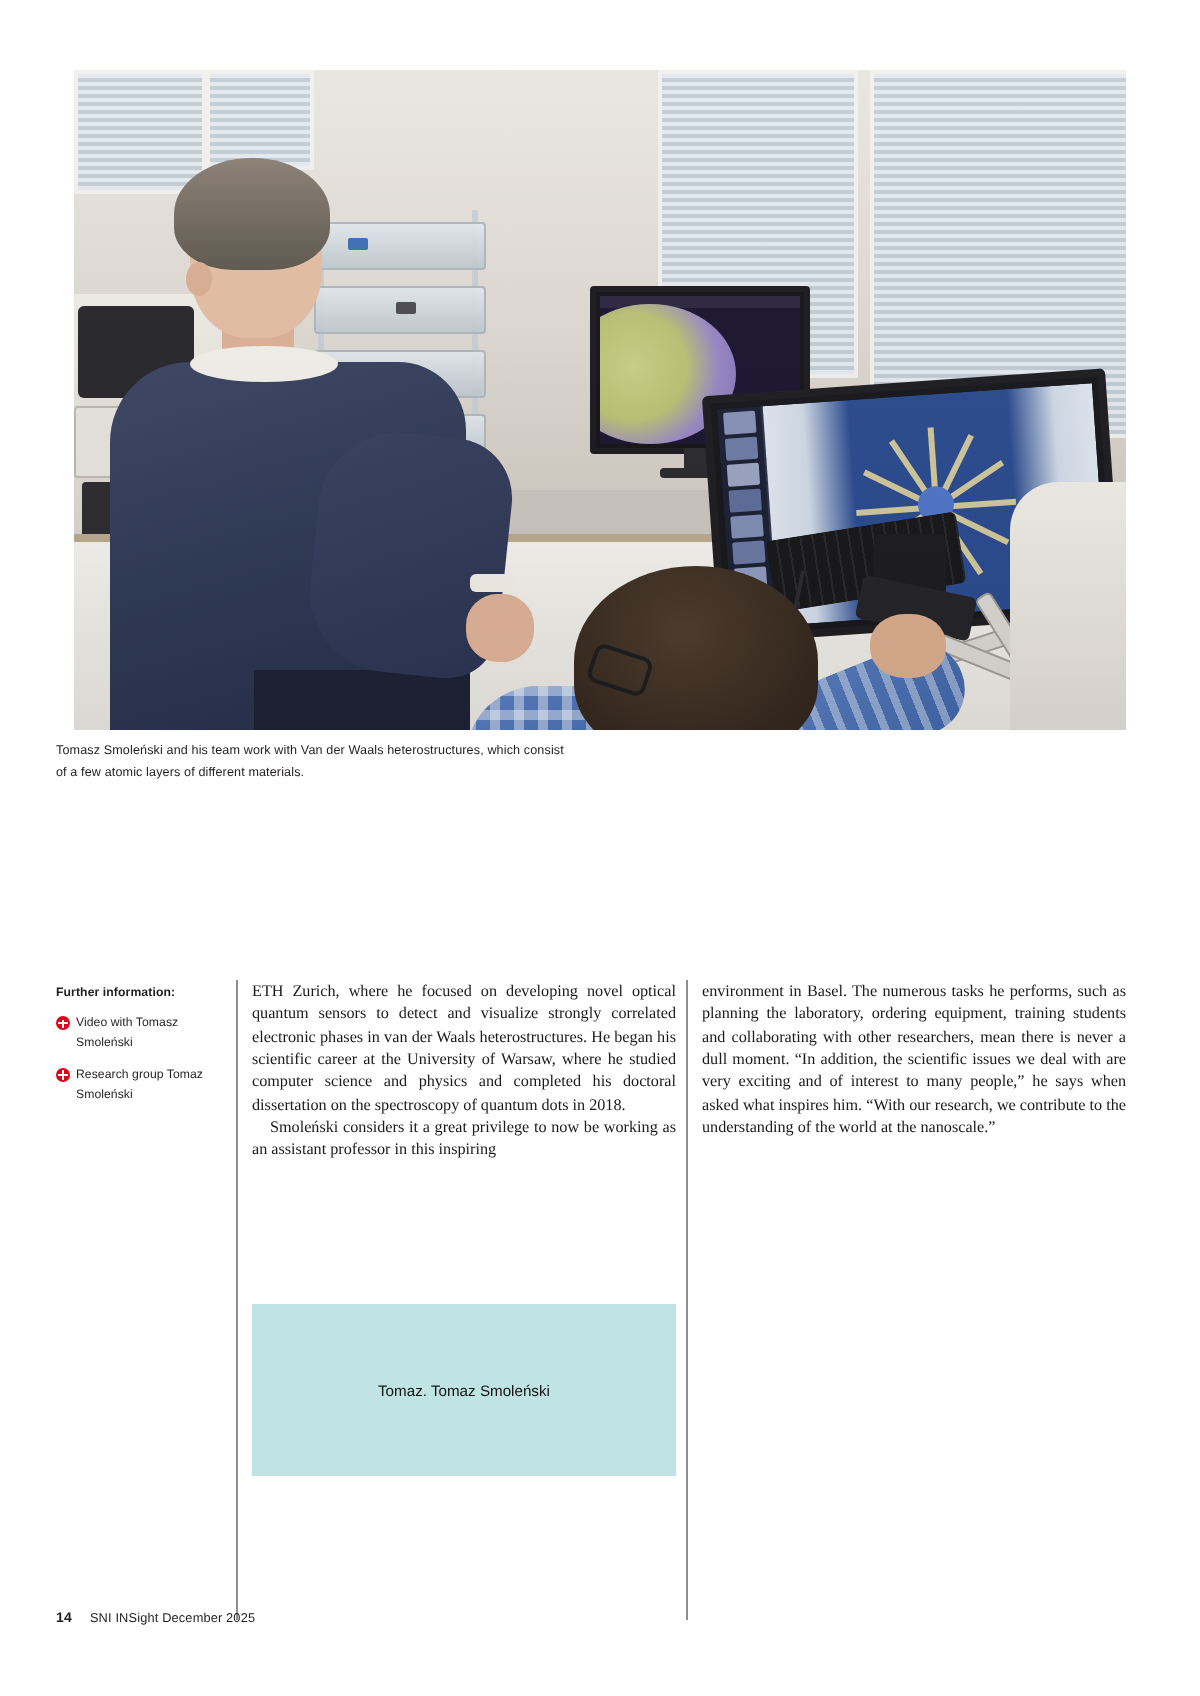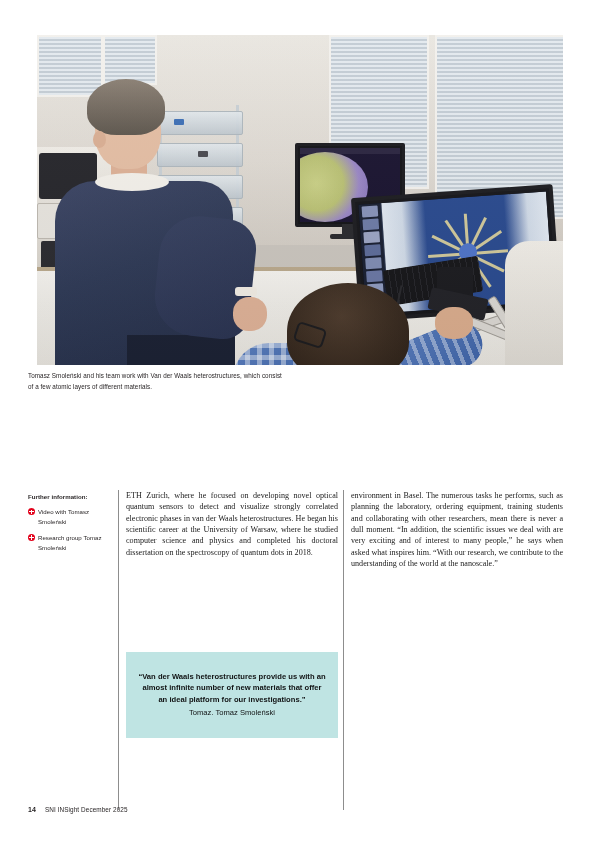--- a/index.html
+++ b/index.html
@@ -345,31 +345,31 @@
 
       <div class="sb-item">
         <span class="plus-icon"></span>
         <span>Research group Tomaz Smoleński</span>
       </div>
     </div>
 
     <div class="col-mid">
       <div class="body-text">
         <p>ETH Zurich, where he focused on developing novel optical quantum sensors to detect and visualize strongly correlated electronic phases in van der Waals heterostructures. He began his scientific career at the University of Warsaw, where he studied computer science and physics and completed his doctoral dissertation on the spectroscopy of quantum dots in 2018.</p>
+        <p class="indent">Smoleński considers it a great privilege to now be working as an assistant professor in this inspiring</p>
       </div>
     </div>
 
     <div class="col-right">
       <div class="body-text">
         <p>environment in Basel. The numerous tasks he performs, such as planning the laboratory, ordering equipment, training students and collaborating with other researchers, mean there is never a dull moment. “In addition, the scientific issues we deal with are very exciting and of interest to many people,” he says when asked what inspires him. “With our research, we contribute to the understanding of the world at the nanoscale.”</p>
       </div>
     </div>
 
     <div class="quote">
-      <div class="quote-text">“Van der Waals heterostructures provide us with an almost infinite number of new materials that offer an ideal platform for our investigations.”</div>
       <div class="quote-attr">Tomaz. Tomaz Smoleński</div>
     </div>
 
   </div>
 
   <div class="footer">
     <span class="pg">14</span>
     <span>SNI INSight December 2025</span>
   </div>
 

